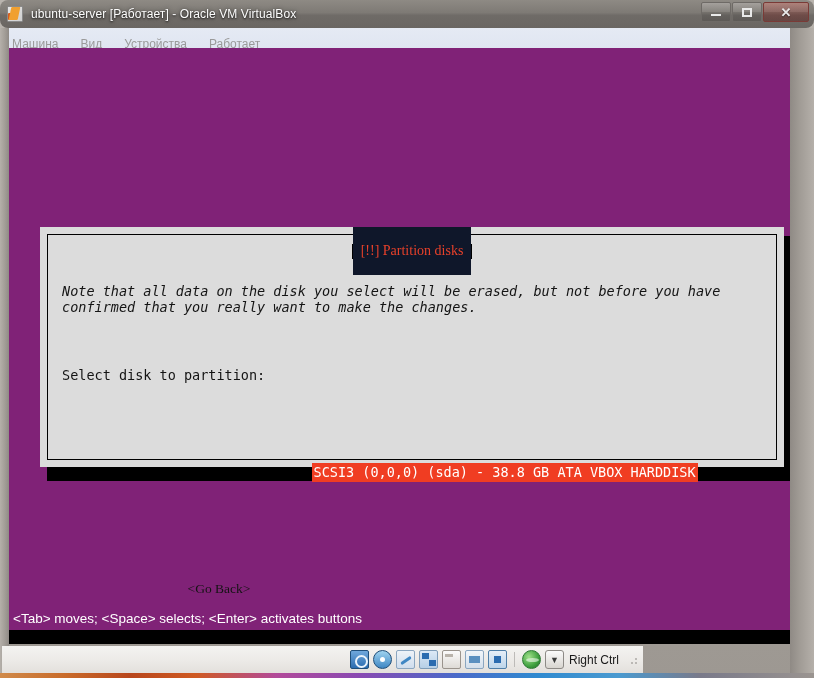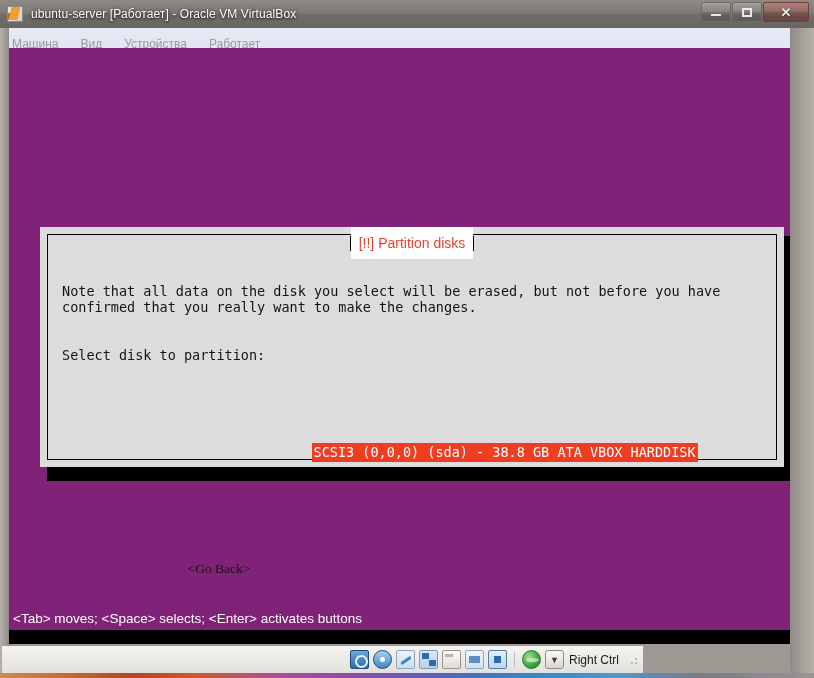--- a/index.html
+++ b/index.html
@@ -22,20 +22,21 @@
 
   
   #titlebar {
     position: absolute;
     left: 0; top: 0;
     width: 814px; height: 28px;
     background: linear-gradient(180deg, #8e8a84 0%, #7e7a75 45%, #6f6b67 55%, #6a6662 100%);
     display: flex;
     align-items: center;
     padding-left: 6px;
+    border-radius: 8px;
   }
   #app-icon {
     width: 18px; height: 18px;
     margin-right: 7px;
     position: relative;
     flex: 0 0 auto;
   }
   #app-icon .ic-bg {
     position: absolute; left: 1px; top: 1px;
     width: 16px; height: 16px;
@@ -152,44 +153,45 @@
     width: 100%;
     display: flex;
     align-items: center;
     justify-content: center;
   }
   .title-tick {
     width: 1px; height: 15px;
     background: #000;
   }
   #dialog-title-text {
-    font-family: Liberation Sans, sans-serif;
+    font-family: Liberation Serif, serif;
     font-size: 14px;
     color: #e8412a;
-    background: #ffffff;
-    padding: 8px 8px;
+    background: #0f172a;
+    padding: 16px 8px;
     white-space: nowrap;
     letter-spacing: 0px;
   }
 
   #dialog-body {
     position: absolute;
     left: 14px; top: 16px;
     right: 10px;
     font-family: "DejaVu Sans Mono", "Liberation Mono", monospace;
     font-size: 13.5px;
     line-height: 16px;
     color: #141414;
     white-space: pre;
   }
   #dialog-note {
     white-space: pre-wrap;
+    font-style: italic;
   }
   #dialog-prompt {
-    margin-top: 0;
+    margin-top: 20px;
   }
 
   
   #disk-list {
     margin-top: 16px;
     padding-left: 152px;
   }
   #disk-item {
     display: inline-block;
     background: #f03d22;

